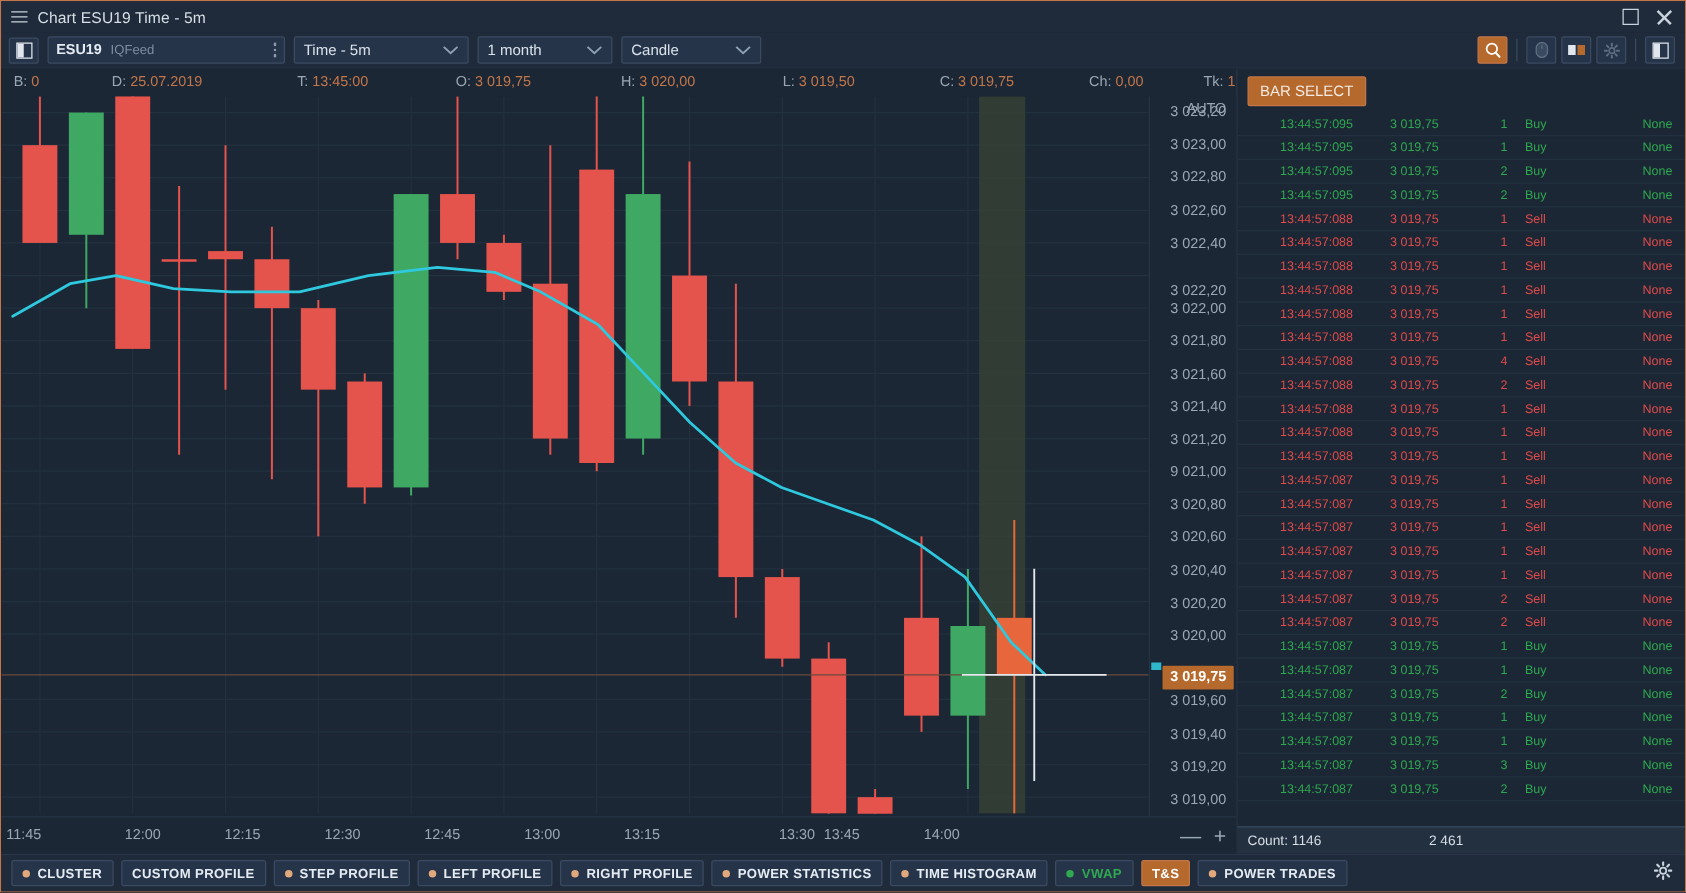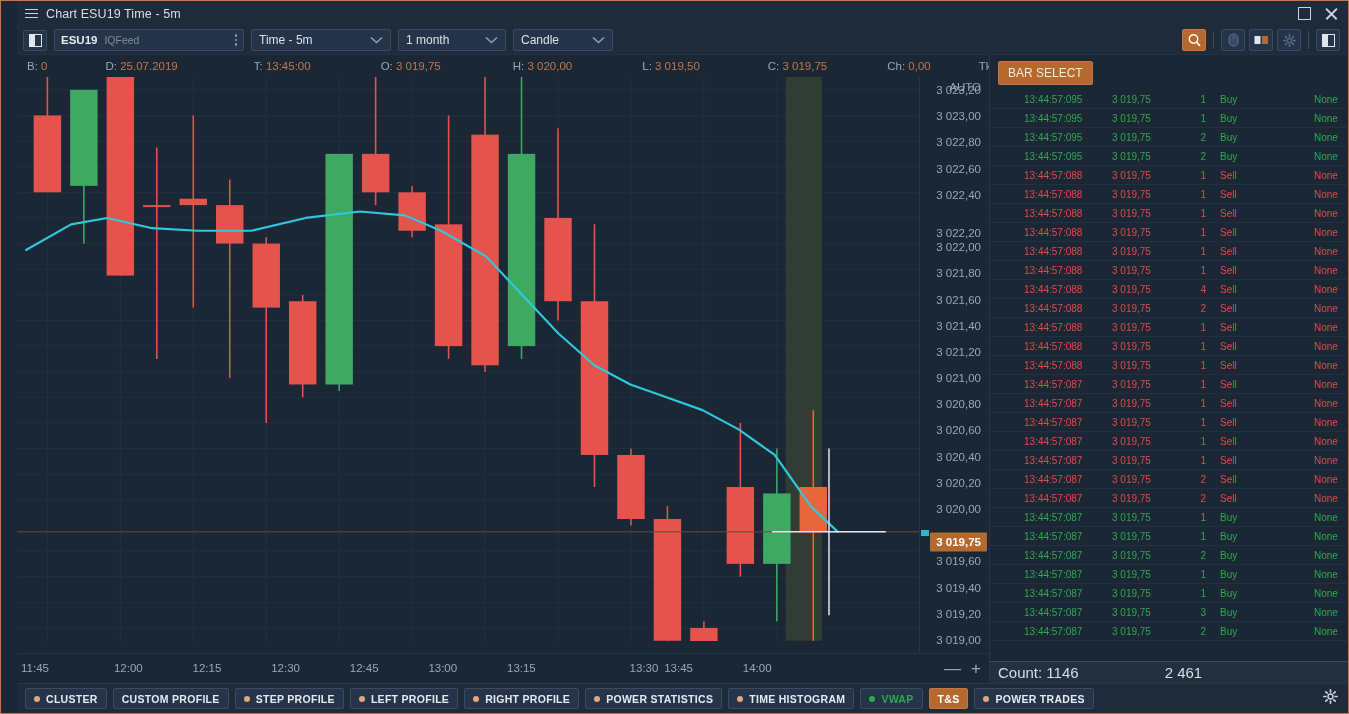--- a/index.html
+++ b/index.html
@@ -6,21 +6,21 @@
   html,body{
     width:1349px; height:714px; overflow:hidden;
     background:#1b2735;
     font-family:"Liberation Sans", sans-serif;
     -webkit-font-smoothing:antialiased;
   }
   #app{
     position:relative; width:1349px; height:714px;
     background:#1b2735;
     border:1px solid #c2764a;
-    display:flex; flex-direction:column;padding-left:16px;
+    display:flex; flex-direction:column;
   }
 
   
   .titlebar{
     height:25px; min-height:25px;
     background:#1f2b3a;
     display:flex; align-items:center;
     padding:0 6px 0 8px;
     position:relative;
   }
@@ -63,21 +63,21 @@
   .sym-feed{ color:#7e8da0; font-size:10.5px; margin-left:7px;}
   .kebab{ margin-left:auto; display:flex;flex-direction:column; gap:2px; }
   .kebab i{ width:2.5px;height:2.5px;border-radius:50%;background:#8b99aa;}
   .sel{
     height:22px; background:#26344a; border:1px solid #3a4a60; border-radius:2px;
     display:flex;align-items:center; padding:0 7px; cursor:pointer;
     color:#d9e2ea; font-size:12px;
   }
   .sel .caret{ margin-left:auto; padding-left:14px; }
   .caret svg{ display:block; }
-  .sel-tf{ width:140px;} .sel-per{ width:108px;} .sel-type{ width:100px;justify-content:center;}
+  .sel-tf{ width:140px;} .sel-per{ width:108px;} .sel-type{ width:112px;justify-content:center;}
   .tb-right{ margin-left:auto; display:flex;align-items:center; gap:4px; padding-right:2px;}
   .tb-sq{
     width:24px;height:22px; border-radius:2px;
     display:flex;align-items:center;justify-content:center; cursor:pointer;
     background:#26344a; border:1px solid #3a4a60;
   }
   .tb-sq.accent{ background:#b5692c; border-color:#c2764a;}
   .tb-div{ width:1px;height:18px;background:#3a4a60; margin:0 3px;}
 
   
@@ -157,21 +157,21 @@
   .trow .cell{ padding:0 6px;}
   .trow .c-time{ justify-content:flex-start; padding-left:8px;}
   .trow .c-last{ justify-content:flex-start;}
   .trow .c-size{ justify-content:flex-end;}
   .trow .c-aggr{ justify-content:flex-start; padding-left:8px;}
   .trow .c-tick{ justify-content:flex-start; padding-left:22px;}
   .buy{ color:#2fa84f;} .sell{ color:#e04a4a;}
   .tas-foot{
     height:22px;min-height:22px; display:flex;align-items:center;
     background:#223040; border-top:1px solid #3a4a60;
-    color:#d6dee6; font-size:15px; padding-left:8px;
+    color:#d6dee6; font-size:11px; padding-left:8px;
   }
   .tas-foot .vol{ margin-left:86px;}
 
   
   .bottombar{
     height:30px;min-height:30px; background:#1f2b3a;
     border-top:1px solid #2a3647;
     display:flex; align-items:center; gap:6px; padding:0 8px;
   }
   .bb{

